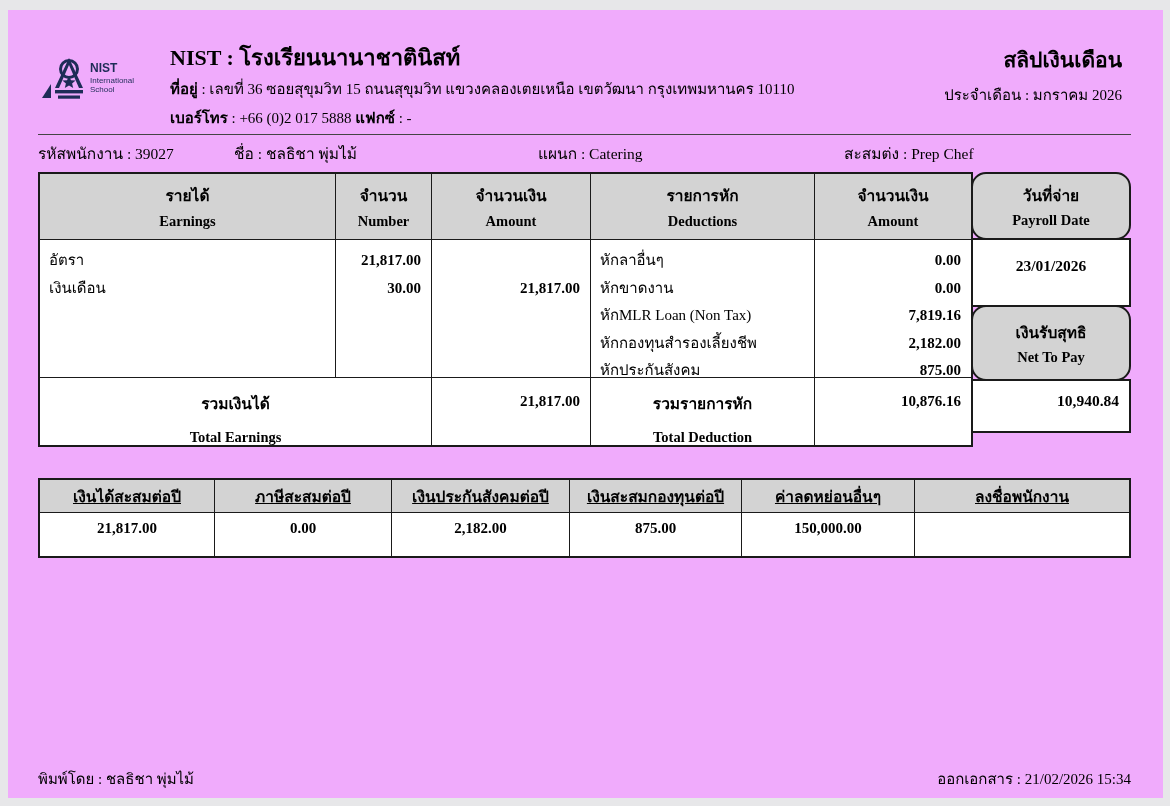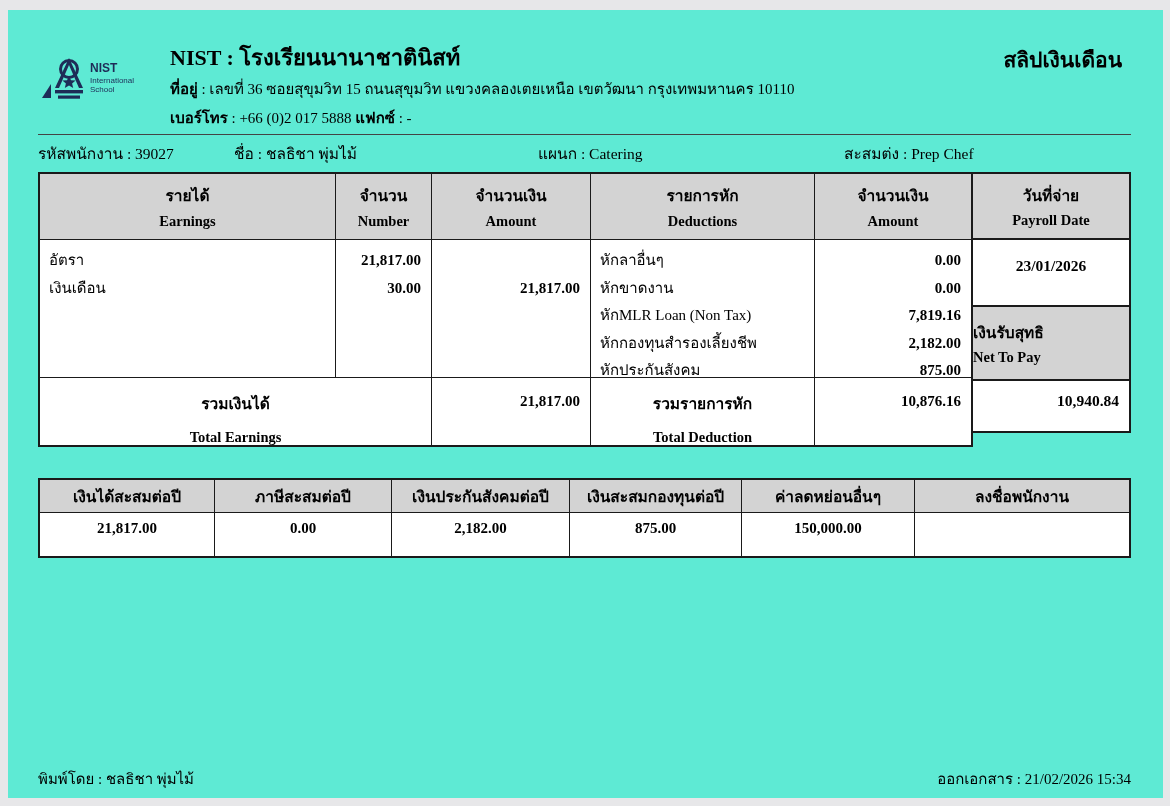--- a/index.html
+++ b/index.html
@@ -1,19 +1,19 @@
 <!DOCTYPE html>
 <html><head>
 <meta charset="utf-8">
 <style>
   * { box-sizing: border-box; margin: 0; padding: 0; }
   html,body { width:1170px; height:806px; overflow:hidden; }
   body { background:#e7e7e9; font-family:"Liberation Serif", serif; color:#000; position:relative; }
 
-  .doc { position:absolute; left:8px; top:10px; width:1155px; height:788px; background:#5eead4; }
+  .doc { position:absolute; left:8px; top:10px; width:1155px; height:788px; background:#f0abfc; }
 
   
   .logo { position:absolute; left:30px; top:42px; width:130px; height:58px; }
   .school-title { position:absolute; left:162px; top:30px; font-size:22px; font-weight:bold; }
   .addr-line  { position:absolute; left:162px; top:67px; font-size:15px; }
   .phone-line { position:absolute; left:162px; top:96px; font-size:15px; }
   .addr-line b, .phone-line b { font-weight:bold; }
   .slip-title { position:absolute; right:41px; top:33px; font-size:21px; font-weight:bold; }
   .period     { position:absolute; right:41px; top:73px; font-size:15px; }
 
@@ -43,31 +43,31 @@
   .ln { height:27.6px; line-height:27.6px; white-space:nowrap; overflow:visible; }
   .lab { padding-left:9px; }
   .num { text-align:right; padding-right:10px; font-weight:bold; }
   .tot { display:flex; flex-direction:column; align-items:center; text-align:center; padding-top:13px; }
   .tot .t1 { font-size:15.5px; font-weight:bold; }
   .tot .t2 { font-size:14.5px; font-weight:bold; margin-top:13px; }
   .tot-num { text-align:right; padding:15px 10px 0 0; font-weight:bold; font-size:15px; }
 
   
   .c6 { position:absolute; left:933px; width:160px; border:2px solid #1a1a1a; background:#fff; }
-  .c6.gray { background:#d3d3d3; }
+  .c6.gray { background:#d3d3d3;border-radius:15px; }
   .c6-head { top:0; height:68px; display:flex; flex-direction:column; justify-content:space-evenly; align-items:center; padding:4px 0; }
   .c6-date { top:66px; height:69px; text-align:center; padding-top:17px; font-weight:bold; font-size:15.5px; }
-  .c6-net  { top:133px; height:76px; display:flex; flex-direction:column; justify-content:space-evenly; padding:8px 0; }
+  .c6-net  { top:133px; height:76px; display:flex; flex-direction:column; justify-content:space-evenly; align-items:center; padding:8px 0; }
   .c6-amt  { top:207px; height:54px; text-align:right; padding:11px 10px 0 0; font-weight:bold; font-size:15.5px; }
 
   
   .ytd { position:absolute; left:30px; top:468px; width:1093px; border:2px solid #1a1a1a;
          display:grid; grid-template-columns:175px 177px 178px 172px 173px 1fr;
          grid-template-rows:33px 43px; background:#fff; }
-  .ytd .yh { background:#d3d3d3; font-weight:bold; font-size:15.5px; text-align:center; padding-top:4px; }
+  .ytd .yh { background:#d3d3d3; font-weight:bold; font-size:15.5px; text-align:center; padding-top:4px;text-decoration:underline; }
   .ytd .yv { font-weight:bold; font-size:15px; text-align:center; padding-top:7px; }
 
   
   .f-left  { position:absolute; left:30px;  top:757px; font-size:15px; }
   .f-right { position:absolute; right:32px; top:757px; font-size:15px; }
 </style>
 </head>
 <body>
 
 <div class="doc">
@@ -84,20 +84,21 @@
     <text x="52" y="20" font-size="12" font-weight="bold" fill="#1e2c57" font-family="Liberation Sans, sans-serif">NIST</text>
     <text x="52" y="31" font-size="8" fill="#1e2c57" font-family="Liberation Sans, sans-serif">International</text>
     <text x="52" y="40" font-size="8" fill="#1e2c57" font-family="Liberation Sans, sans-serif">School</text>
   </svg>
 
   <div class="school-title">NIST : โรงเรียนนานาชาตินิสท์</div>
   <div class="addr-line"><b>ที่อยู่</b><span> : เลขที่ 36 ซอยสุขุมวิท 15 ถนนสุขุมวิท แขวงคลองเตยเหนือ เขตวัฒนา กรุงเทพมหานคร 10110</span></div>
   <div class="phone-line"><b>เบอร์โทร</b><span> : +66 (0)2 017 5888 </span><b>แฟกซ์</b><span> : -</span></div>
 
   <div class="slip-title">สลิปเงินเดือน</div>
+  <div class="period">ประจำเดือน : มกราคม 2026</div>
 
   <div class="hr-line"></div>
 
   <div class="emp-row">
     <span class="emp-id">รหัสพนักงาน : 39027</span>
     <span class="emp-name">ชื่อ : ชลธิชา พุ่มไม้</span>
     <span class="emp-dept">แผนก : Catering</span>
     <span class="emp-pos">สะสมต่ง : Prep Chef</span>
   </div>
 

